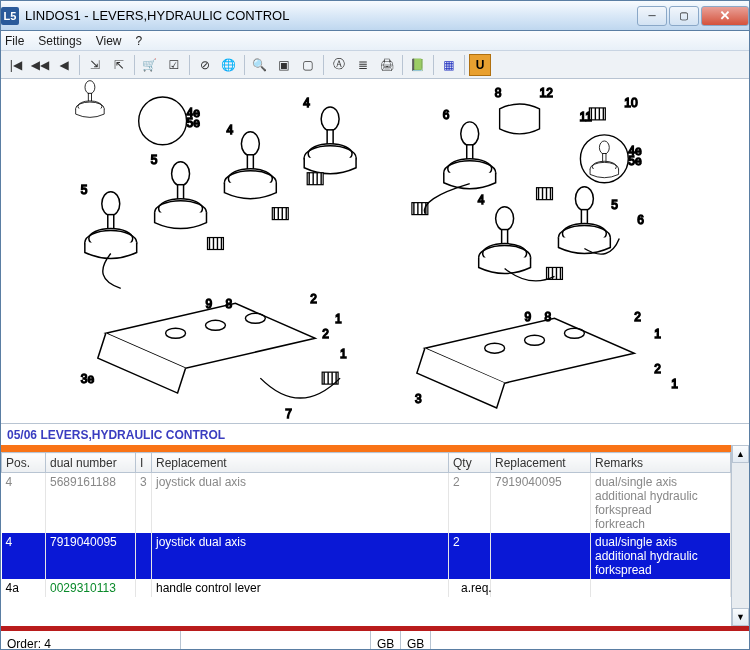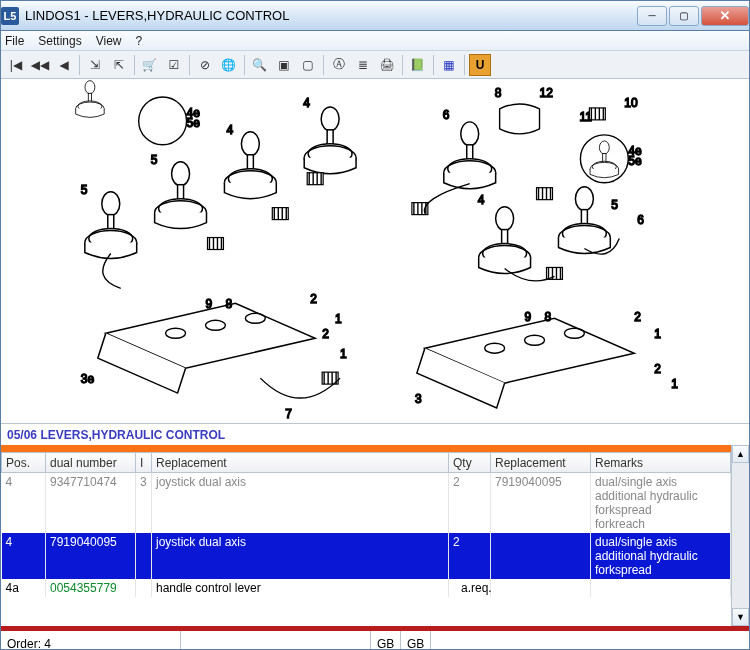--- a/index.html
+++ b/index.html
@@ -195,21 +195,21 @@
           <th>I</th>
           <th>Replacement</th>
           <th>Qty</th>
           <th>Replacement</th>
           <th>Remarks</th>
         </tr>
           </thead>
         <tbody id="tbody">
             <tr class="row-partial">
               <td style="white-space: pre-line;">4</td>
-              <td class="pn0" style="white-space: pre-line;">9347710474</td>
+              <td class="pn0" style="white-space: pre-line;">5689161188</td>
               <td style="white-space: pre-line;">3</td>
               <td style="white-space: pre-line;">joystick dual axis</td>
               <td style="white-space: pre-line;">2</td>
               <td style="white-space: pre-line;">7919040095</td>
               <td style="white-space: pre-line;">dual/single axis
 additional hydraulic
 forkspread
 forkreach</td>
             </tr>
             <tr class="row-sel">
@@ -218,21 +218,21 @@
               <td style="white-space: pre-line;"></td>
               <td style="white-space: pre-line;">joystick dual axis</td>
               <td style="white-space: pre-line;">2</td>
               <td style="white-space: pre-line;"></td>
               <td style="white-space: pre-line;">dual/single axis
 additional hydraulic
 forkspread</td>
             </tr>
             <tr class="">
               <td style="white-space: pre-line;">4a</td>
-              <td class="pn2" style="white-space: pre-line;">0054355779</td>
+              <td class="pn2" style="white-space: pre-line;">0029310113</td>
               <td style="white-space: pre-line;"></td>
               <td style="white-space: pre-line;">handle control lever</td>
               <td style="white-space: pre-line; padding-left: 12px;">a.req.</td>
               <td style="white-space: pre-line;"></td>
               <td style="white-space: pre-line;"></td>
             </tr>
           </tbody>
       </table>
     </div>
     <div class="scroll">

